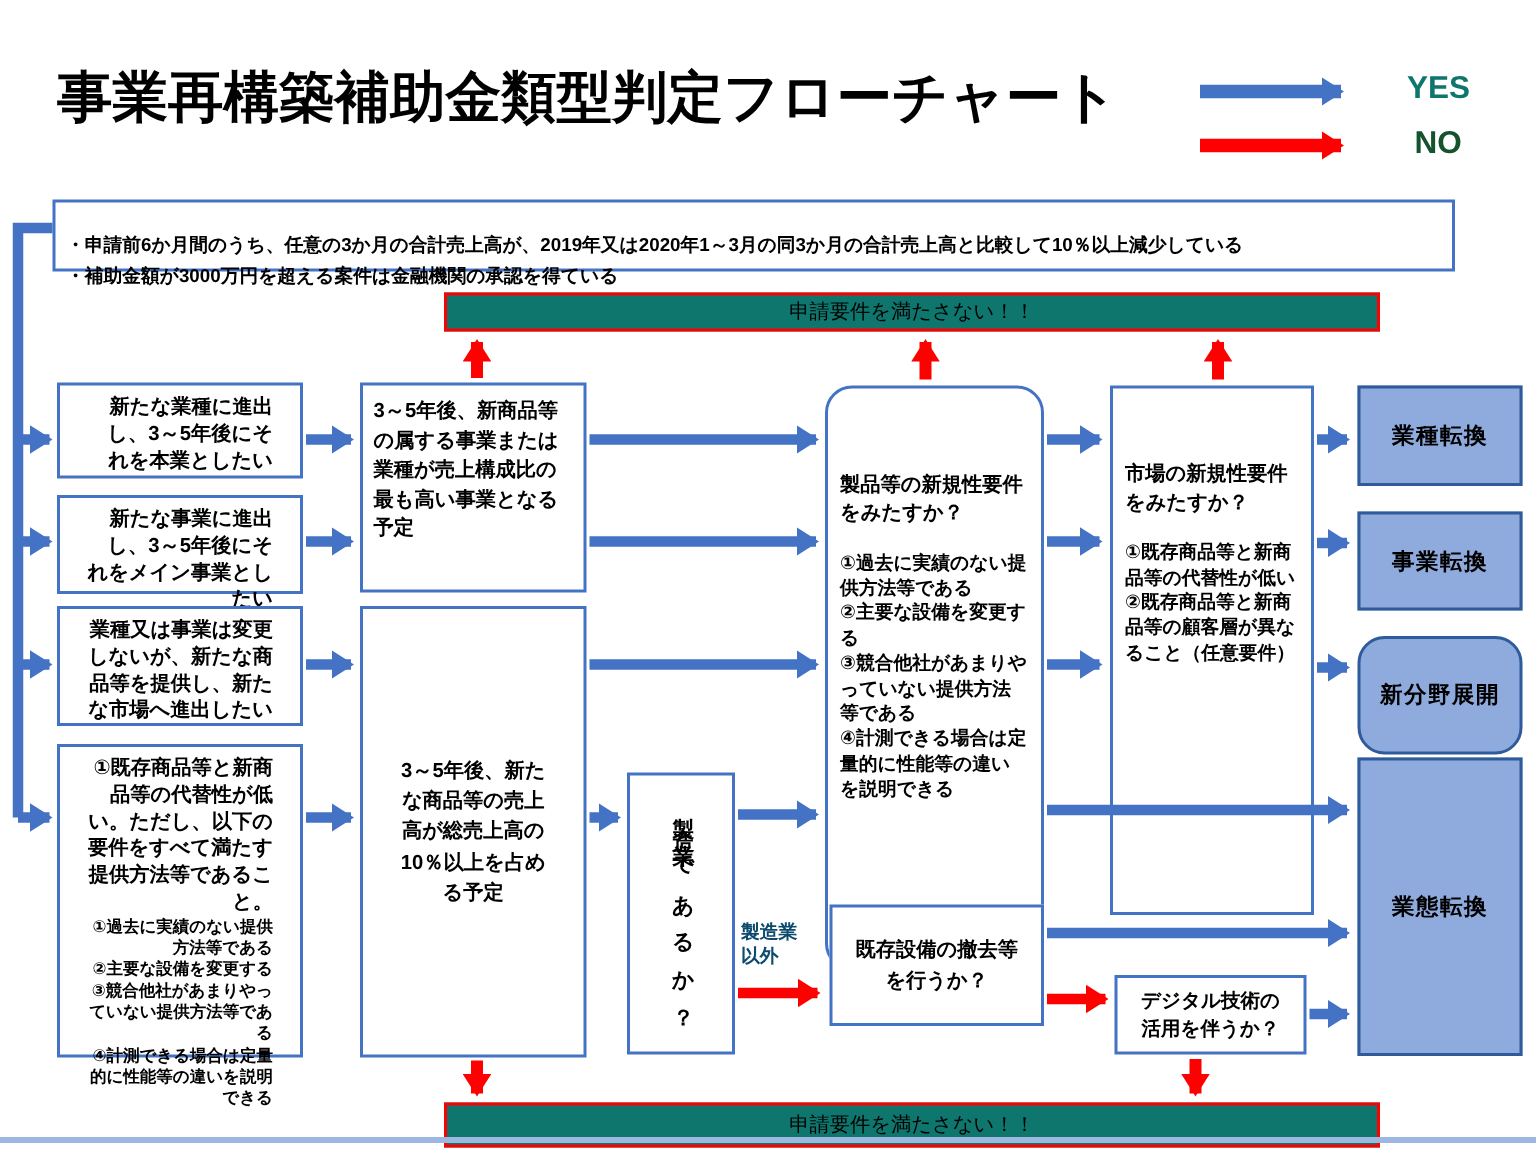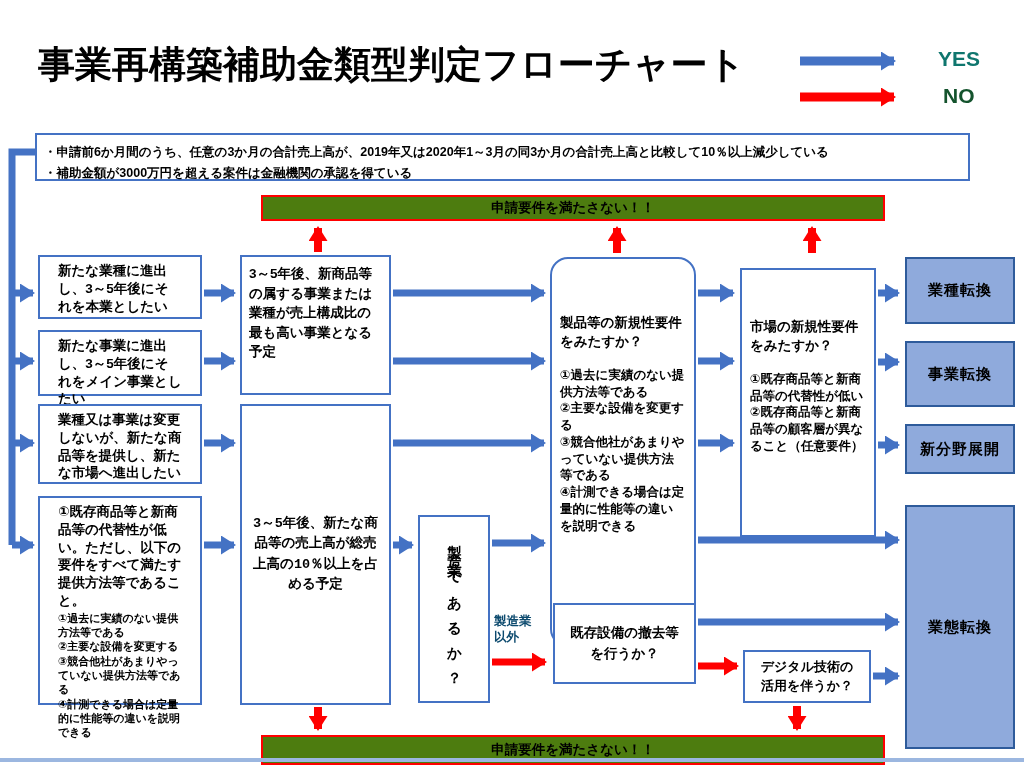--- a/index.html
+++ b/index.html
@@ -7,58 +7,58 @@
     position:relative;width:1024px;height:772px;background:#fff;overflow:hidden;
     font-family:"Liberation Sans","DejaVu Sans",sans-serif;color:#000;
   }
   .abs{position:absolute;box-sizing:border-box;}
   #title{left:38px;top:40px;font-size:37px;font-weight:900;letter-spacing:0px;white-space:nowrap;}
   .legend-label{position:absolute;font-weight:bold;font-size:21px;}
   #legend-yes{left:938px;top:47px;color:#0f766e;}
   #legend-no{left:943px;top:84px;color:#14532d;}
 
   .box{position:absolute;box-sizing:border-box;background:#fff;border:2px solid #4472C4;font-weight:bold;}
-  #cond{left:35px;top:133px;width:935px;height:48px;font-size:12.5px;line-height:1.65;padding:7px 7px;white-space:nowrap;}
-  .banner{position:absolute;box-sizing:border-box;background:#4d7c0f;border:2px solid #FF0000;
-    display:flex;align-items:center;justify-content:center;font-weight:bold;font-size:13.5px;}
+  #cond{left:35px;top:133px;width:935px;height:48px;font-size:12.5px;line-height:1.65;padding:18px 7px;white-space:nowrap;}
+  .banner{position:absolute;box-sizing:border-box;background:#0f766e;border:2px solid #FF0000;
+    display:flex;align-items:center;justify-content:center;font-weight:normal;font-size:13.5px;margin-left:35px;}
   #banner-top{left:261px;top:195px;width:624px;height:26px;}
   #banner-bottom{left:261px;top:735px;width:624px;height:30px;}
 
-  .intent{font-size:13.5px;line-height:1.32;padding:5px 18px;}
+  .intent{font-size:13.5px;line-height:1.32;padding:5px 18px;text-align:right;}
   #intent-1{left:38px;top:255px;width:164px;height:64px;}
   #intent-2{left:38px;top:330px;width:164px;height:66px;}
   #intent-3{left:38px;top:404px;width:164px;height:80px;}
   #intent-4{left:38px;top:496px;width:164px;height:209px;}
   #intent-4 .sub{font-size:11px;line-height:1.3;margin-top:1px;white-space:pre-line;font-weight:bold;}
 
   #plan-top{left:240px;top:255px;width:151px;height:140px;font-size:13.5px;line-height:1.45;padding:7px;}
   #plan-bottom{left:240px;top:404px;width:151px;height:301px;font-size:13.5px;line-height:1.5;
-    display:flex;align-items:center;justify-content:center;text-align:center;padding:6px;font-family:Liberation Mono, monospace;}
+    display:flex;align-items:center;justify-content:center;text-align:center;padding:20px;}
 
   #manufacturing{left:418px;top:515px;width:72px;height:188px;
     display:flex;align-items:center;justify-content:center;writing-mode:vertical-rl;
     font-size:14.5px;letter-spacing:9px;}
   #nonmanu-label{left:494px;top:613px;width:46px;color:#0c4a6e;font-weight:bold;font-size:12.5px;line-height:1.3;}
 
   #product{left:550px;top:257px;width:146px;height:390px;padding:55px 8px 16px 8px;border-radius:18px;}
-  #market{left:740px;top:268px;width:136px;height:269px;padding:48px 8px 0 8px;}
+  #market{left:740px;top:257px;width:136px;height:353px;padding:48px 8px 0 8px;}
   .q-head{font-size:13.5px;line-height:1.4;font-weight:bold;}
   .q-items{font-size:12.5px;line-height:1.34;margin-top:15px;white-space:pre-line;font-weight:bold;}
 
   #equipment{left:553px;top:603px;width:143px;height:81px;display:flex;align-items:center;justify-content:center;
     text-align:center;font-size:13.5px;line-height:1.5;white-space:pre-line;}
   #digital{left:743px;top:650px;width:128px;height:53px;display:flex;align-items:center;justify-content:center;
     text-align:center;font-size:13px;line-height:1.45;white-space:pre-line;}
 
   .result{background:#8FAADC;border:2px solid #2E5B9B;display:flex;align-items:center;justify-content:center;
     font-size:15px;letter-spacing:1px;}
   #r1{left:905px;top:257px;width:110px;height:67px;}
   #r2{left:905px;top:341px;width:110px;height:66px;}
-  #r3{left:905px;top:424px;width:110px;height:50px;}
-  #r4{left:905px;top:505px;width:110px;height:244px;}
+  #r3{left:905px;top:424px;width:110px;height:79px;border-radius:18px;}
+  #r4{left:905px;top:505px;width:110px;height:199px;}
 
   #bottom-rule{left:0;top:758px;width:1024px;height:4px;background:#9CB7E0;}
 
   #arrow-layer{position:absolute;left:0;top:0;width:1024px;height:772px;pointer-events:none;}
   .shaft-b{stroke:#4472C4;stroke-width:7;fill:none;}
   .shaft-r{stroke:#FF0000;stroke-width:7;fill:none;}
   .shaft-rv{stroke:#FF0000;stroke-width:8;fill:none;}
   .shaft-leg{stroke-width:9;fill:none;}
 </style>
 </head>

